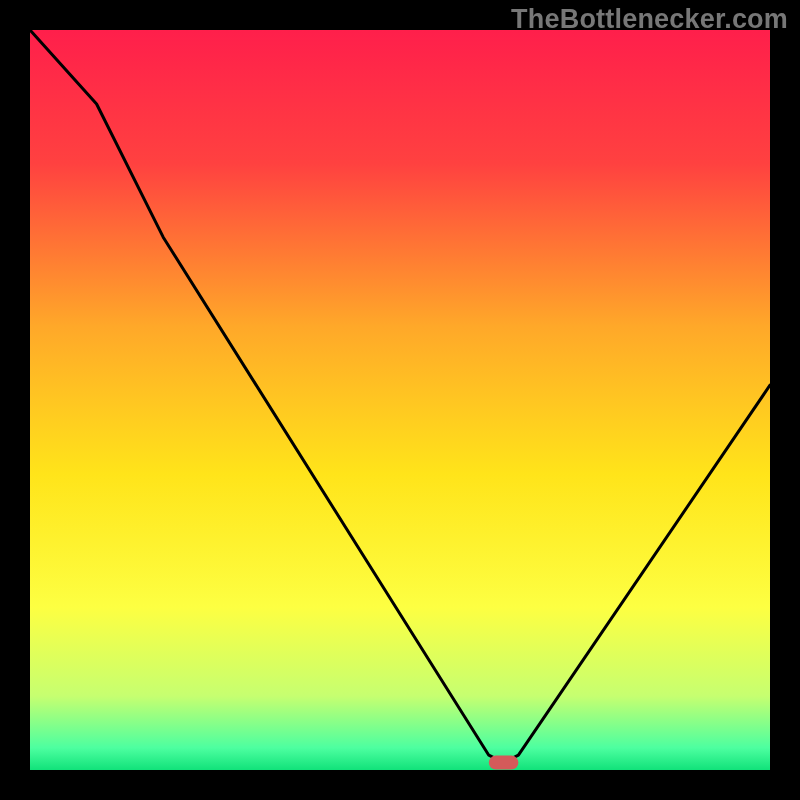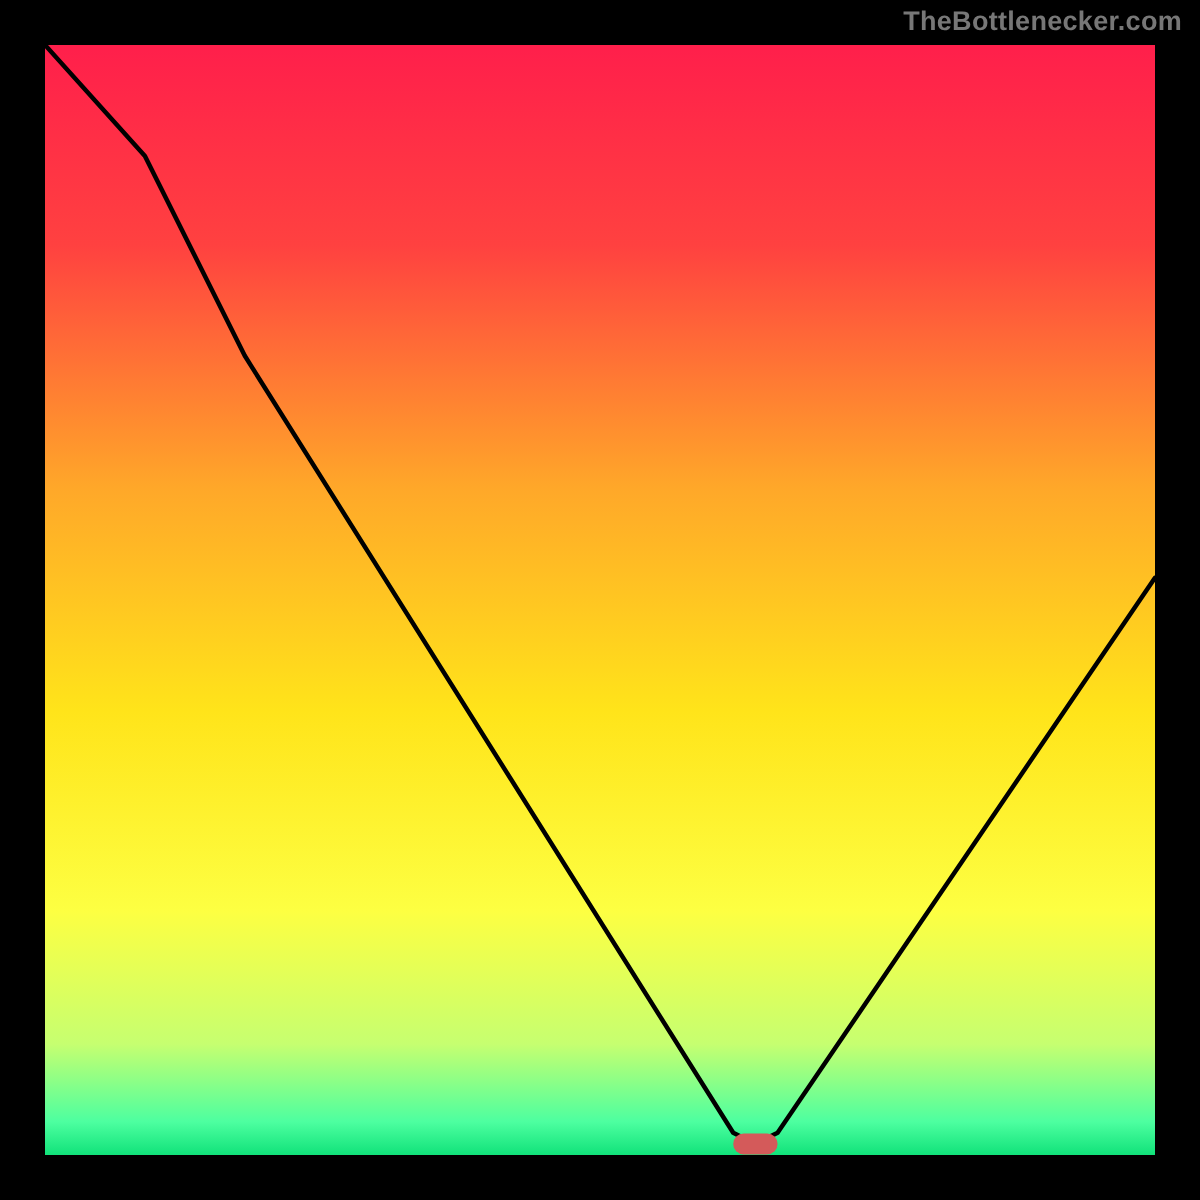--- a/index.html
+++ b/index.html
@@ -13,21 +13,21 @@
   .container {
     position: relative;
     width: 800px;
     height: 800px;
   }
   .attribution {
     position: absolute;
     top: 4px;
     right: 12px;
     font-family: Arial, Helvetica, sans-serif;
-    font-size: 18px;
+    font-size: 27px;
     font-weight: 600;
     color: #777777;
     letter-spacing: 0.2px;
   }
   .plot {
     position: absolute;
     top: 30px;
     left: 30px;
     width: 740px;
     height: 740px;

